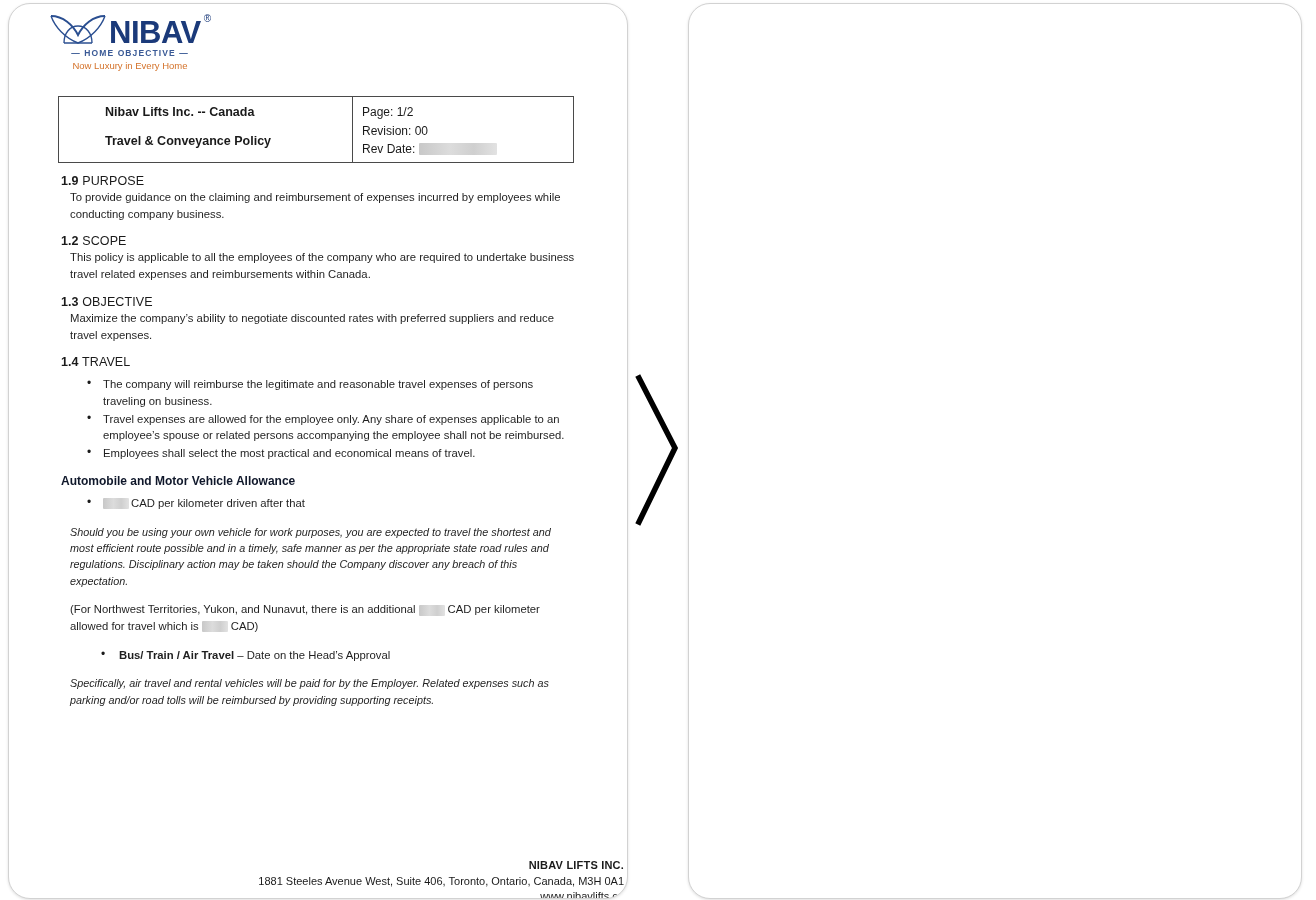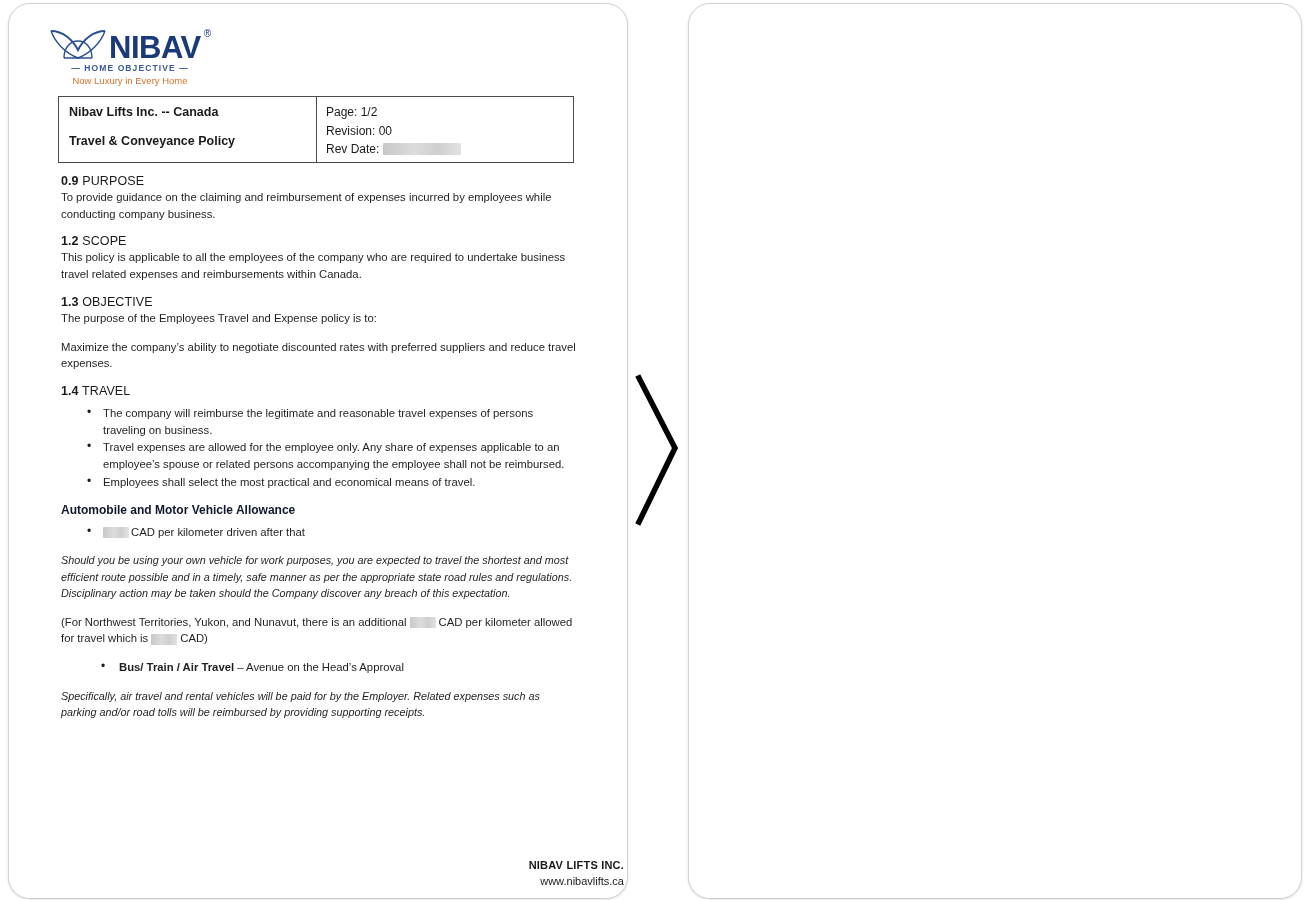--- a/index.html
+++ b/index.html
@@ -25,21 +25,21 @@
     overflow: hidden;
     box-sizing: border-box;
   }
   .card-en { left: 8px;  top: 3px;  width: 620px; height: 896px; }
   .card-fr { left: 688px; top: 3px; width: 614px; height: 896px; }
 
   .page-inner { position: absolute; inset: 0; }
 
   
   .logo-wrap { position: absolute; }
-  .logo-en { left: 40px; top: 24px; }
+  .logo-en { left: 40px; top: 9px; }
   .logo-row { display: flex; align-items: flex-end; }
   .logo-mark { width: 58px; height: 34px; margin-right: 2px; }
   .logo-word {
     font-family: "Liberation Sans", sans-serif;
     font-weight: bold;
     font-size: 31px;
     letter-spacing: -0.5px;
     color: #1b3a7a;
     line-height: 0.95;
     position: relative;
@@ -68,20 +68,21 @@
     margin-left: 6px;
     white-space: nowrap;
   }
 
   
   .hdr-table {
     position: absolute;
     border: 1px solid #4a4a4a;
     display: flex;
     box-sizing: border-box;
+    padding-left: 36px;
   }
   .hdr-en { left: 49px; top: 92px; width: 516px; height: 67px; }
   .hdr-left {
     flex: 0 0 auto;
     border-right: 1px solid #4a4a4a;
     padding: 7px 10px 0 10px;
     box-sizing: border-box;
   }
   .hdr-en .hdr-left { width: 258px; }
   .hdr-right { flex: 1; padding: 6px 9px 0 9px; box-sizing: border-box; }
@@ -109,21 +110,21 @@
     font-size: 12.5px; color: #1a1a1a; font-weight: normal;
     margin: 0 0 1px 0; letter-spacing: 0.1px;
   }
   .h2 .num { font-weight: bold; }
   .h3 {
     font-size: 12px; color: #0f172a; font-weight: bold;
     margin: 0 0 3px 0;
   }
   p.t {
     font-size: 11.3px; color: #1f1f1f; line-height: 1.48;
-    margin: 0 0 12px 0;
+    margin: 0 0 12px 9px;
   }
   p.ital { font-style: italic; font-size: 10.8px; line-height: 1.52; }
 
   ul.bl {
     margin: 7px 0 12px 0;
     padding-left: 42px;
     list-style: none;
   }
   ul.bl li {
     font-size: 11.3px; color: #1f1f1f; line-height: 1.48;
@@ -192,55 +193,55 @@
           <div class="hdr-line">Page: 1/2</div>
           <div class="hdr-line">Revision: 00</div>
           <div class="hdr-line">
             <span>Rev Date:</span>
             <span class="redact redact-date"></span>
           </div>
         </div>
       </div>
 
       <div class="body-en">
-        <div class="h2"><span class="num">0.9</span> <span>PURPOSE</span></div>
+        <div class="h2"><span class="num">1.9</span> <span>PURPOSE</span></div>
         <p class="t">To provide guidance on the claiming and reimbursement of expenses incurred by employees while conducting company business.</p>
 
         <div class="h2"><span class="num">1.2</span> <span>SCOPE</span></div>
         <p class="t">This policy is applicable to all the employees of the company who are required to undertake business travel related expenses and reimbursements within Canada.</p>
 
         <div class="h2"><span class="num">1.3</span> <span>OBJECTIVE</span></div>
-        <p class="t">The purpose of the Employees Travel and Expense policy is to:</p>
         <p class="t">Maximize the company’s ability to negotiate discounted rates with preferred suppliers and reduce travel expenses.</p>
 
         <div class="h2"><span class="num">1.4</span> <span>TRAVEL</span></div>
         <ul class="bl">
           <li>The company will reimburse the legitimate and reasonable travel expenses of persons traveling on business.</li>
           <li>Travel expenses are allowed for the employee only. Any share of expenses applicable to an employee’s spouse or related persons accompanying the employee shall not be reimbursed.</li>
           <li>Employees shall select the most practical and economical means of travel.</li>
         </ul>
 
         <div class="h3">Automobile and Motor Vehicle Allowance</div>
         <ul class="bl">
           <li><span class="redact redact-sm"></span><span>CAD per kilometer driven after that</span></li>
         </ul>
 
         <p class="t ital">Should you be using your own vehicle for work purposes, you are expected to travel the shortest and most efficient route possible and in a timely, safe manner as per the appropriate state road rules and regulations. Disciplinary action may be taken should the Company discover any breach of this expectation.</p>
 
         <p class="t"><span>(For Northwest Territories, Yukon, and Nunavut, there is an additional</span><span class="redact redact-xs"></span><span>CAD per kilometer allowed for travel which is</span><span class="redact redact-xs"></span><span>CAD)</span></p>
 
         <ul class="bl sub">
-          <li><b>Bus/ Train / Air Travel</b><span> – Avenue on the Head’s Approval</span></li>
+          <li><b>Bus/ Train / Air Travel</b><span> – Date on the Head’s Approval</span></li>
         </ul>
 
         <p class="t ital">Specifically, air travel and rental vehicles will be paid for by the Employer. Related expenses such as parking and/or road tolls will be reimbursed by providing supporting receipts.</p>
       </div>
 
       <div class="foot foot-en">
         <div><b>NIBAV LIFTS INC.</b></div>
+        <div>1881 Steeles Avenue West, Suite 406, Toronto, Ontario, Canada, M3H 0A1</div>
         <div>www.nibavlifts.ca</div>
       </div>
 
     </div>
   </div>
 
   <div class="chev">
     <svg width="56" height="160" viewBox="0 0 56 160">
       <polyline points="9,8 45,78 9,152" fill="none" stroke="#000000" stroke-width="5.5" stroke-linecap="square" stroke-linejoin="miter"></polyline>
     </svg>

